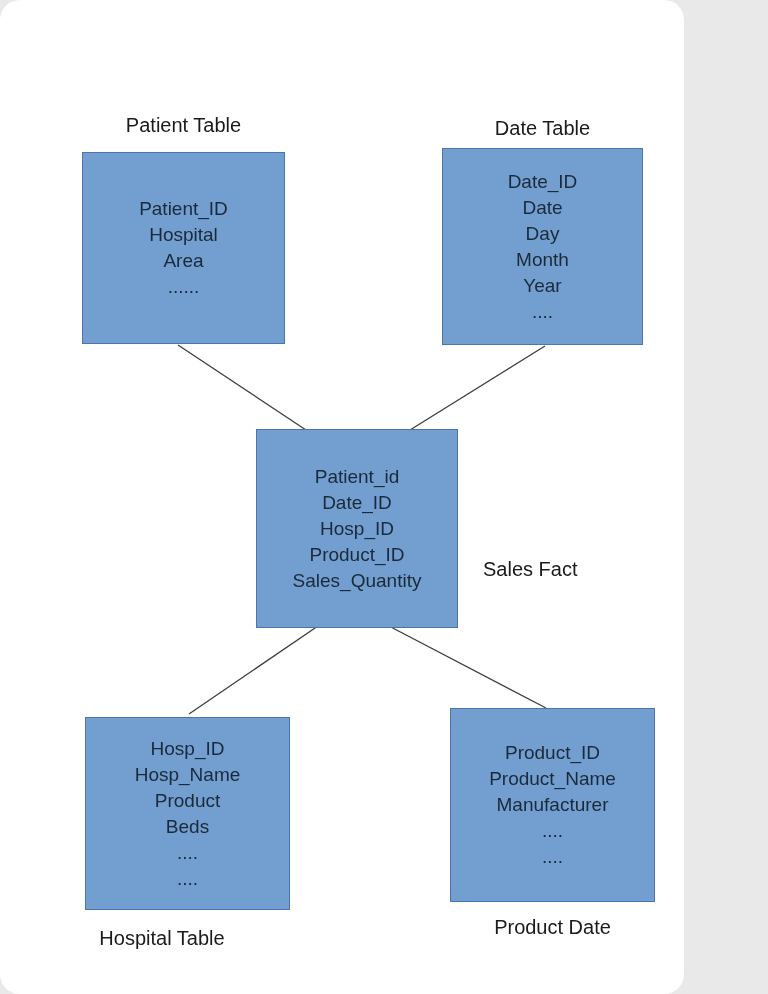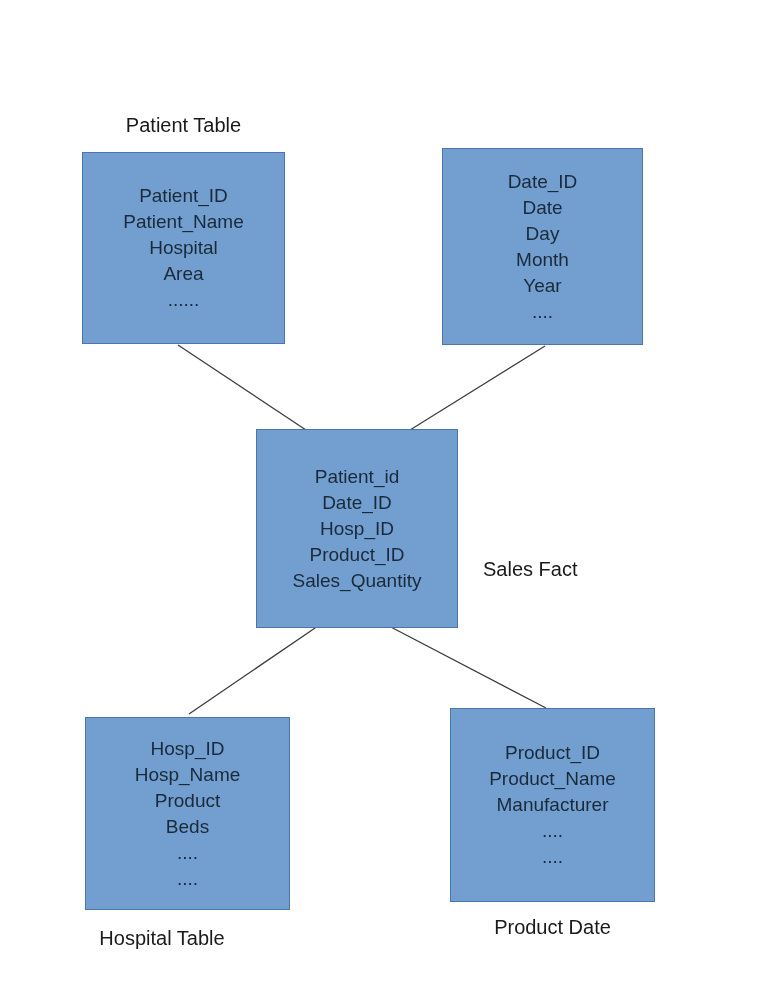--- a/index.html
+++ b/index.html
@@ -8,24 +8,25 @@
     --field-text: #1b2a3b;
     --title-text: #1a1a1a;
     --connector: #3d3d3d;
     --page-bg: #ffffff;
   }
   * { margin: 0; padding: 0; box-sizing: border-box; }
   html, body { background: #e9e9e9; }
   body { font-family: "Liberation Sans", "DejaVu Sans", sans-serif; }
   .canvas {
     position: relative;
-    width: 768px;
+    width: 684px;
     height: 994px;
     background: var(--page-bg);
     overflow: hidden;
+    border-radius: 20px;
   }
   .connector-layer {
     position: absolute;
     left: 0; top: 0;
     width: 768px; height: 994px;
     pointer-events: none;
   }
   .connector-layer line {
     stroke: var(--connector);
     stroke-width: 1.3;
@@ -63,26 +64,26 @@
   <svg class="connector-layer" viewBox="0 0 768 994" xmlns="http://www.w3.org/2000/svg">
     <line x1="178" y1="345" x2="306" y2="430"></line>
     <line x1="545" y1="346" x2="410" y2="430"></line>
     <line x1="318" y1="626" x2="189" y2="714"></line>
     <line x1="387" y1="625" x2="546" y2="708"></line>
   </svg>
 
   <div class="tbl-title" style="left:82px; top:112px; width:203px;">Patient Table</div>
   <div class="tbox" style="left:82px; top:152px; width:203px; height:192px;">
     <div class="field">Patient_ID</div>
-    <div class="field">Patient_Name</div>
     <div class="field">Hospital</div>
     <div class="field">Area</div>
     <div class="field">......</div>
   </div>
 
+  <div class="tbl-title" style="left:442px; top:115px; width:201px;">Date Table</div>
   <div class="tbox" style="left:442px; top:148px; width:201px; height:197px;">
     <div class="field">Date_ID</div>
     <div class="field">Date</div>
     <div class="field">Day</div>
     <div class="field">Month</div>
     <div class="field">Year</div>
     <div class="field">....</div>
   </div>
 
   <div class="tbox" style="left:256px; top:429px; width:202px; height:199px;">

